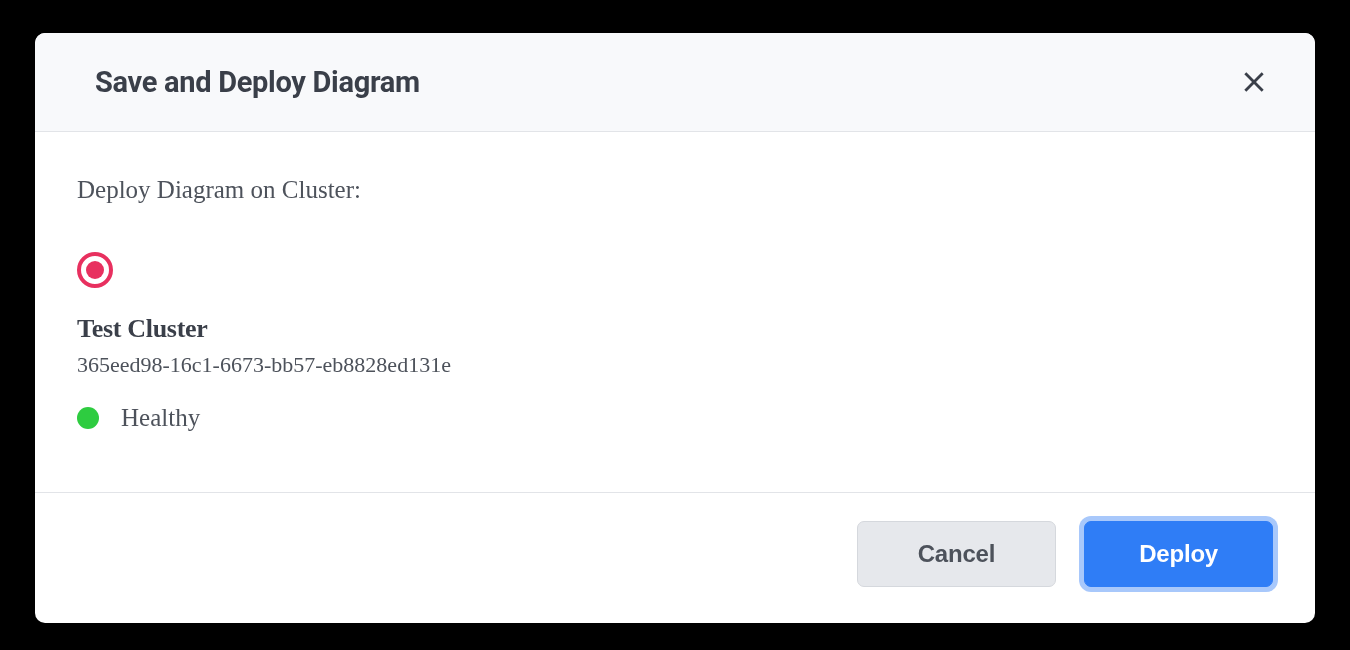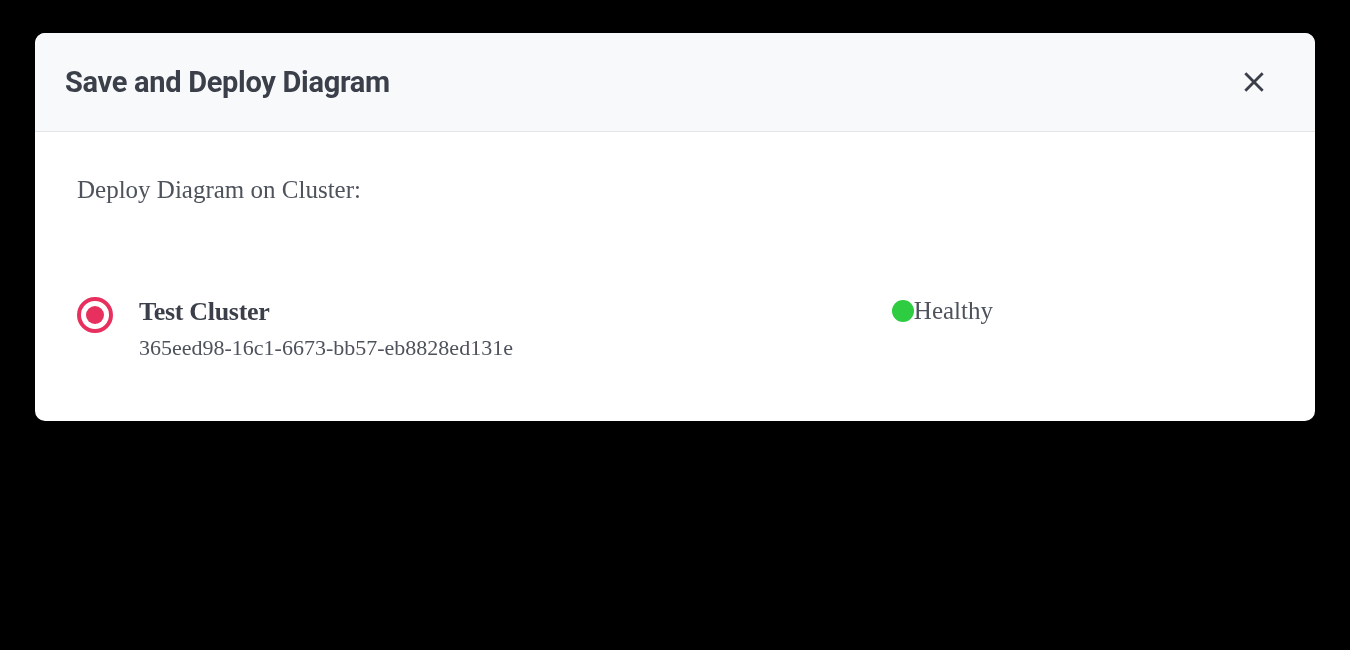--- a/index.html
+++ b/index.html
@@ -20,21 +20,21 @@
       top: 33px;
       left: 35px;
       right: 35px;
       background: #fff;
       border-radius: 10px;
       box-shadow: 0 10px 35px rgba(0,0,0,0.35), 0 2px 8px rgba(0,0,0,0.15);
       overflow: hidden;
     }
     .modal-header {
       background: #f8f9fb;
-      padding: 30px 42px 30px 30px;
+      padding: 30px 42px 30px 60px;
       border-bottom: 1px solid #e2e4e8;
       display: flex;
       align-items: center;
       justify-content: space-between;
     }
     .modal-title {
       font-size: 29px;
       font-weight: 700;
       color: #3a3f49;
       letter-spacing: -0.3px;
@@ -59,22 +59,23 @@
       font-family: Liberation Serif, serif;
     }
     .prompt-text {
       font-size: 25px;
       color: #4d525b;
       font-weight: 400;
     }
     .cluster-row {
       display: flex;
       align-items: flex-start;
-      margin-top: 93px;
+      margin-top: 48px;
       gap: 26px;
+      flex-direction: column;
     }
     .radio-wrap {
       flex: 0 0 auto;
       padding-top: 0px;
     }
     .radio-outer {
       width: 36px;
       height: 36px;
       border-radius: 50%;
       border: 4px solid #e8305f;
@@ -100,20 +101,21 @@
     }
     .cluster-id {
       font-size: 22px;
       color: #4d525b;
       margin-top: 8px;
       font-weight: 400;
     }
     .status-wrap {
       display: flex;
       align-items: center;
+      gap: 22px;
       margin-right: 280px;
       padding-top: 0px;
     }
     .status-dot {
       width: 22px;
       height: 22px;
       border-radius: 50%;
       background: #2ecc40;
     }
     .status-text {
@@ -177,13 +179,17 @@
         <div class="cluster-name">Test Cluster</div>
         <div class="cluster-id">365eed98-16c1-6673-bb57-eb8828ed131e</div>
       </div>
       <div class="status-wrap">
         <div class="status-dot"></div>
         <div class="status-text">Healthy</div>
       </div>
     </div>
   </div>
 
+  <div class="modal-footer">
+    <button class="btn btn-cancel">Cancel</button>
+    <button class="btn btn-deploy">Deploy</button>
+  </div>
 </div>
 
 </body></html>

